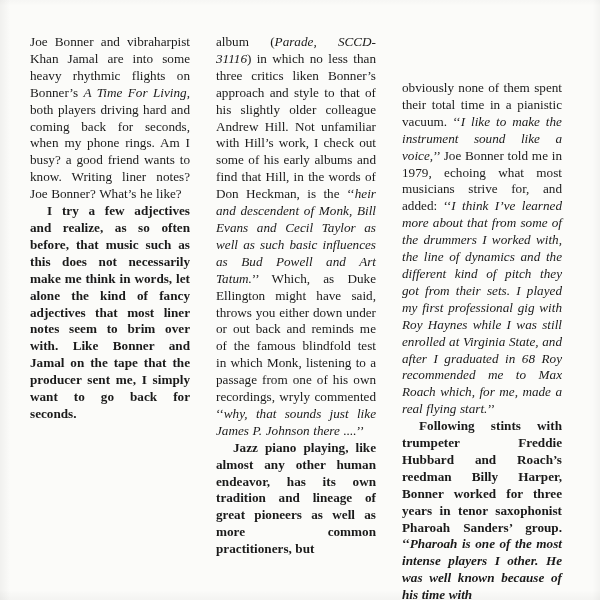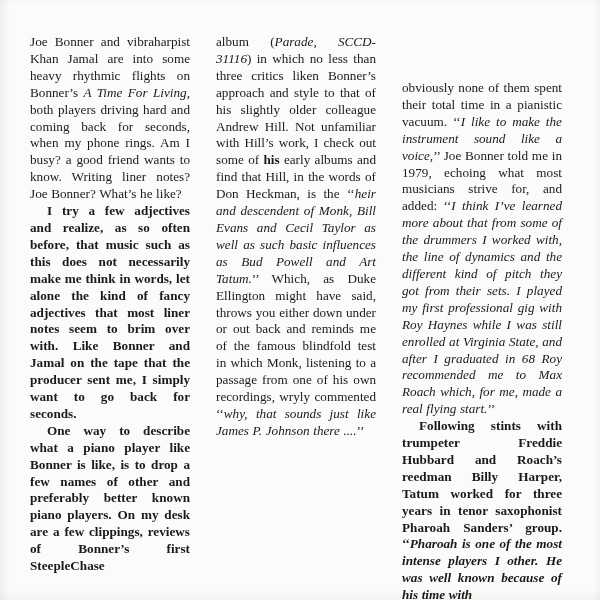--- a/index.html
+++ b/index.html
@@ -41,34 +41,34 @@
     word-spacing: 0.02em;
   }
   .col p {
     margin: 0;
   }
   .col p.indent {
     text-indent: 17px;
     font-weight: bold;
   }
   .i { font-style: italic; }
-  .b { font-weight: bold; }
+  .b { font-weight: normal; }
   .n { font-style: normal; }
 </style>
 </head>
 <body>
 
 <div class="page" style="background-color: rgb(251, 251, 249);">
   <div class="columns">
     <div class="col" style="color: rgb(26, 26, 26);">
         <p><span class="n">Joe Bonner and vibraharpist Khan Jamal are into some heavy rhythmic flights on Bonner’s </span><span class="i">A Time For Living</span><span class="n">, both players driving hard and coming back for seconds, when my phone rings. Am I busy? a good friend wants to know. Writing liner notes? Joe Bonner? What’s he like?</span></p>
         <p class="indent"><span class="n">I try a few adjectives and realize, as so often before, that music such as this does not necessarily make me think in words, let alone the kind of fancy adjectives that most liner notes seem to brim over with. Like Bonner and Jamal on the tape that the producer sent me, I simply want to go back for seconds.</span></p>
-        <p class="indent"><span class="n">One way to describe what a piano player like Bonner is like, is to drop a few names of other and preferably better known piano players. On my desk are a few clippings, reviews of Bonner’s first SteepleChase</span></p>
       </div>
     <div class="col" style="color: rgb(26, 26, 26);">
         <p><span class="n">album (</span><span class="i">Parade, SCCD-31116</span><span class="n">) in which no less than three critics liken Bonner’s approach and style to that of his slightly older colleague Andrew Hill. Not unfamiliar with Hill’s work, I check out some of </span><span class="b">his</span><span class="n"> early albums and find that Hill, in the words of Don Heckman, is the ‘‘</span><span class="i">heir and descendent of Monk, Bill Evans and Cecil Taylor as well as such basic influences as Bud Powell and Art Tatum.</span><span class="n">’’ Which, as Duke Ellington might have said, throws you either down under or out back and reminds me of the famous blindfold test in which Monk, listening to a passage from one of his own recordings, wryly commented ‘‘</span><span class="i">why, that sounds just like James P. Johnson there ....</span><span class="n">’’</span></p>
+        <p class="indent"><span class="n">Jazz piano playing, like almost any other human endeavor, has its own tradition and lineage of great pioneers as well as more common practitioners, but</span></p>
       </div>
     <div class="col" style="color: rgb(26, 26, 26); margin-top: 46px;">
         <p><span class="n">obviously none of them spent their total time in a pianistic vacuum. ‘‘</span><span class="i">I like to make the instrument sound like a voice,</span><span class="n">’’ Joe Bonner told me in 1979, echoing what most musicians strive for, and added: ‘‘</span><span class="i">I think I’ve learned more about that from some of the drummers I worked with, the line of dynamics and the different kind of pitch they got from their sets. I played my first professional gig with Roy Haynes while I was still enrolled at Virginia State, and after I graduated in 68 Roy recommended me to Max Roach which, for me, made a real flying start.</span><span class="n">’’</span></p>
-        <p class="indent"><span class="n">Following stints with trumpeter Freddie Hubbard and Roach’s reedman Billy Harper, Tatum worked for three years in tenor saxophonist Pharoah Sanders’ group. ‘‘</span><span class="i">Pharoah is one of the most intense players I other. He was well known because of his time with</span></p>
+        <p class="indent"><span class="n">Following stints with trumpeter Freddie Hubbard and Roach’s reedman Billy Harper, Bonner worked for three years in tenor saxophonist Pharoah Sanders’ group. ‘‘</span><span class="i">Pharoah is one of the most intense players I other. He was well known because of his time with</span></p>
       </div>
   </div>
 </div>
 
 </body></html>

